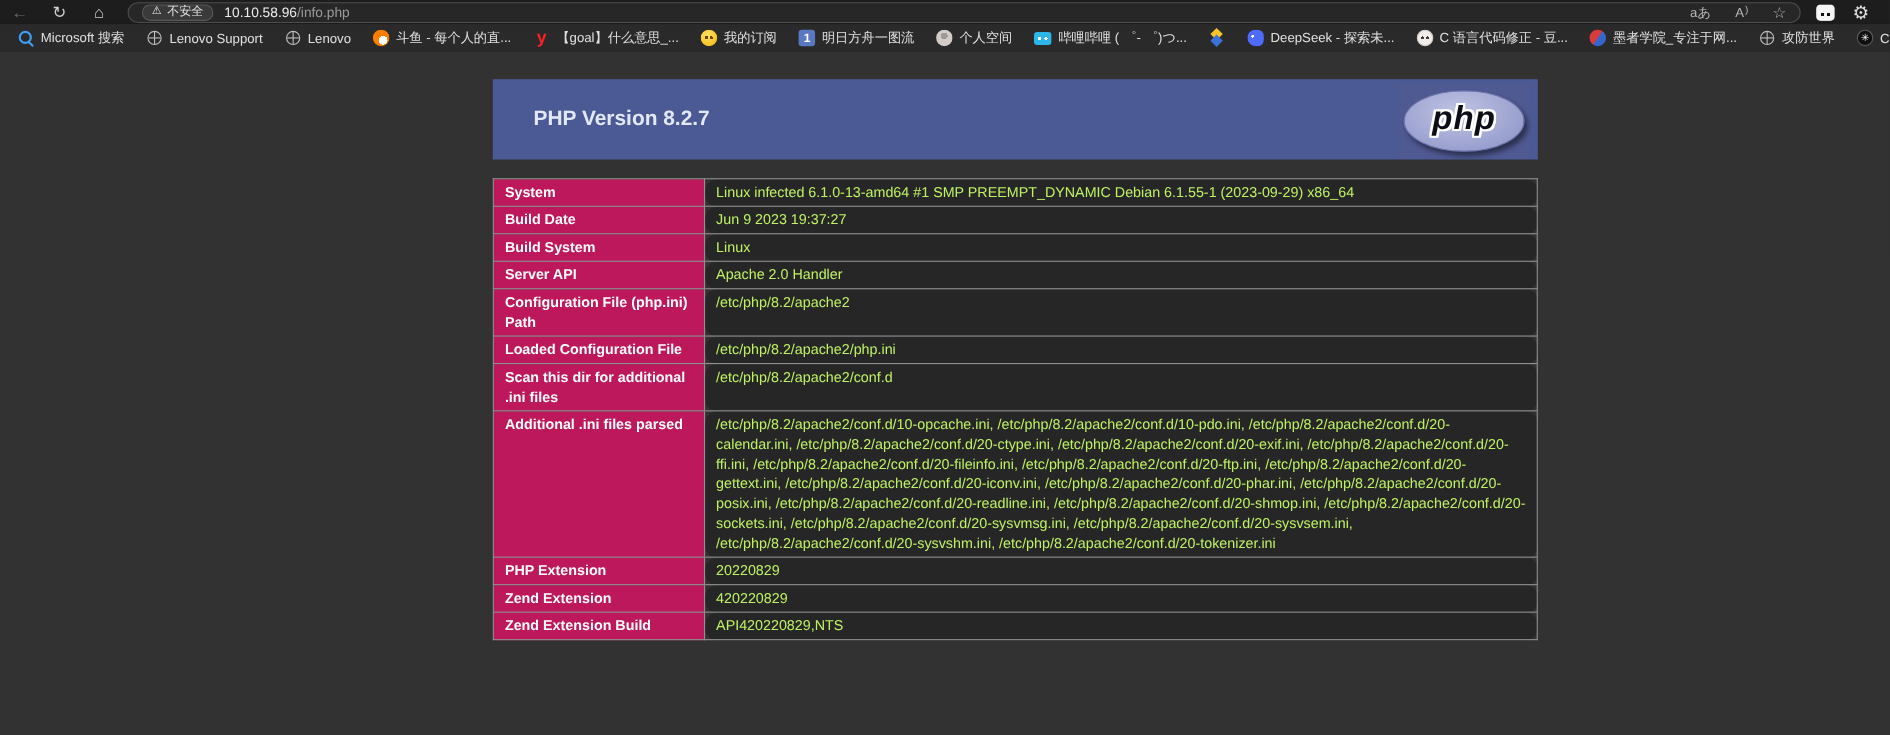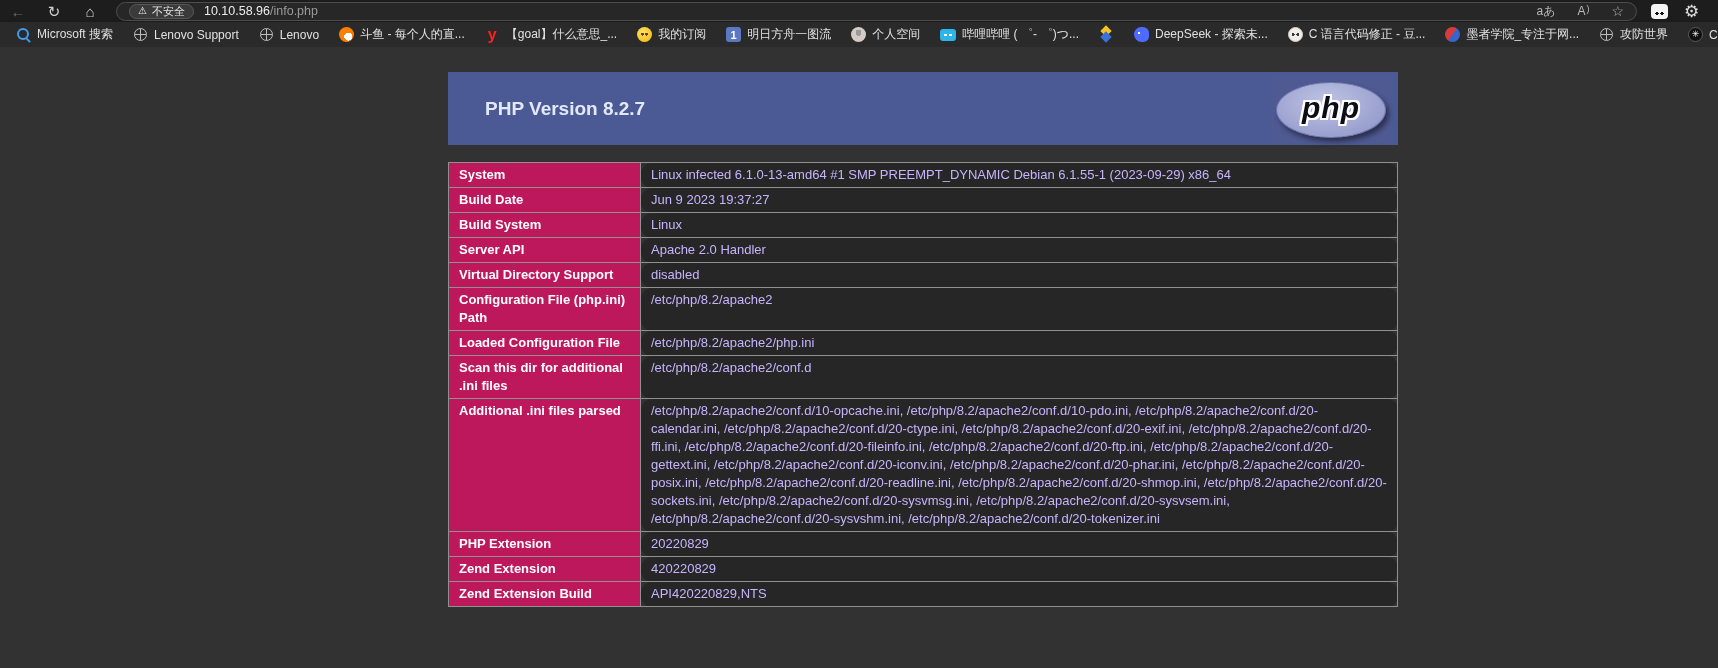--- a/index.html
+++ b/index.html
@@ -98,21 +98,21 @@
     border: 1px solid #6d76ab; box-shadow: 3px 4px 5px rgba(0,0,0,.45);
     display: flex; align-items: center; justify-content: center; }
   .php-logo .txt { font-size: 30px; font-weight: bold; font-style: italic;
     color: #0d0d18; letter-spacing: 1px; transform: translateY(-2px);
     text-shadow: -2px -2px 0 #fff, 2px -2px 0 #fff, -2px 2px 0 #fff, 2px 2px 0 #fff,
                  -2px 0 0 #fff, 2px 0 0 #fff, 0 -2px 0 #fff, 0 2px 0 #fff; }
   table.info { width: 100%; border-collapse: collapse; margin-top: 17px; }
   table.info td { border: 1px solid #909090; font-size: 13px; line-height: 18px;
     padding: 3px 10px; vertical-align: top; }
   td.e { width: 192px; background: #be185d; color: #ffffff; font-weight: bold; }
-  td.v { background: #262626; color: #c4b5fd; border-radius: 11px; }
+  td.v { background: #262626; color: #bef264; border-radius: 11px; }
 </style>
 </head>
 <body>
 
 <div class="toolbar">
   <span class="nav-ic dim">←</span>
   <span class="nav-ic">↻</span>
   <span class="nav-ic">⌂</span>
   <div class="url-pill">
     <span class="sec-chip">
@@ -235,24 +235,20 @@
           <tr>
             <td class="e">Build System</td>
             <td class="v">Linux</td>
           </tr>
 
           <tr>
             <td class="e">Server API</td>
             <td class="v">Apache 2.0 Handler</td>
           </tr>
 
-          <tr>
-            <td class="e">Virtual Directory Support</td>
-            <td class="v">disabled</td>
-          </tr>
 
           <tr>
             <td class="e">Configuration File (php.ini) Path</td>
             <td class="v">/etc/php/8.2/apache2</td>
           </tr>
 
           <tr>
             <td class="e">Loaded Configuration File</td>
             <td class="v">/etc/php/8.2/apache2/php.ini</td>
           </tr>

